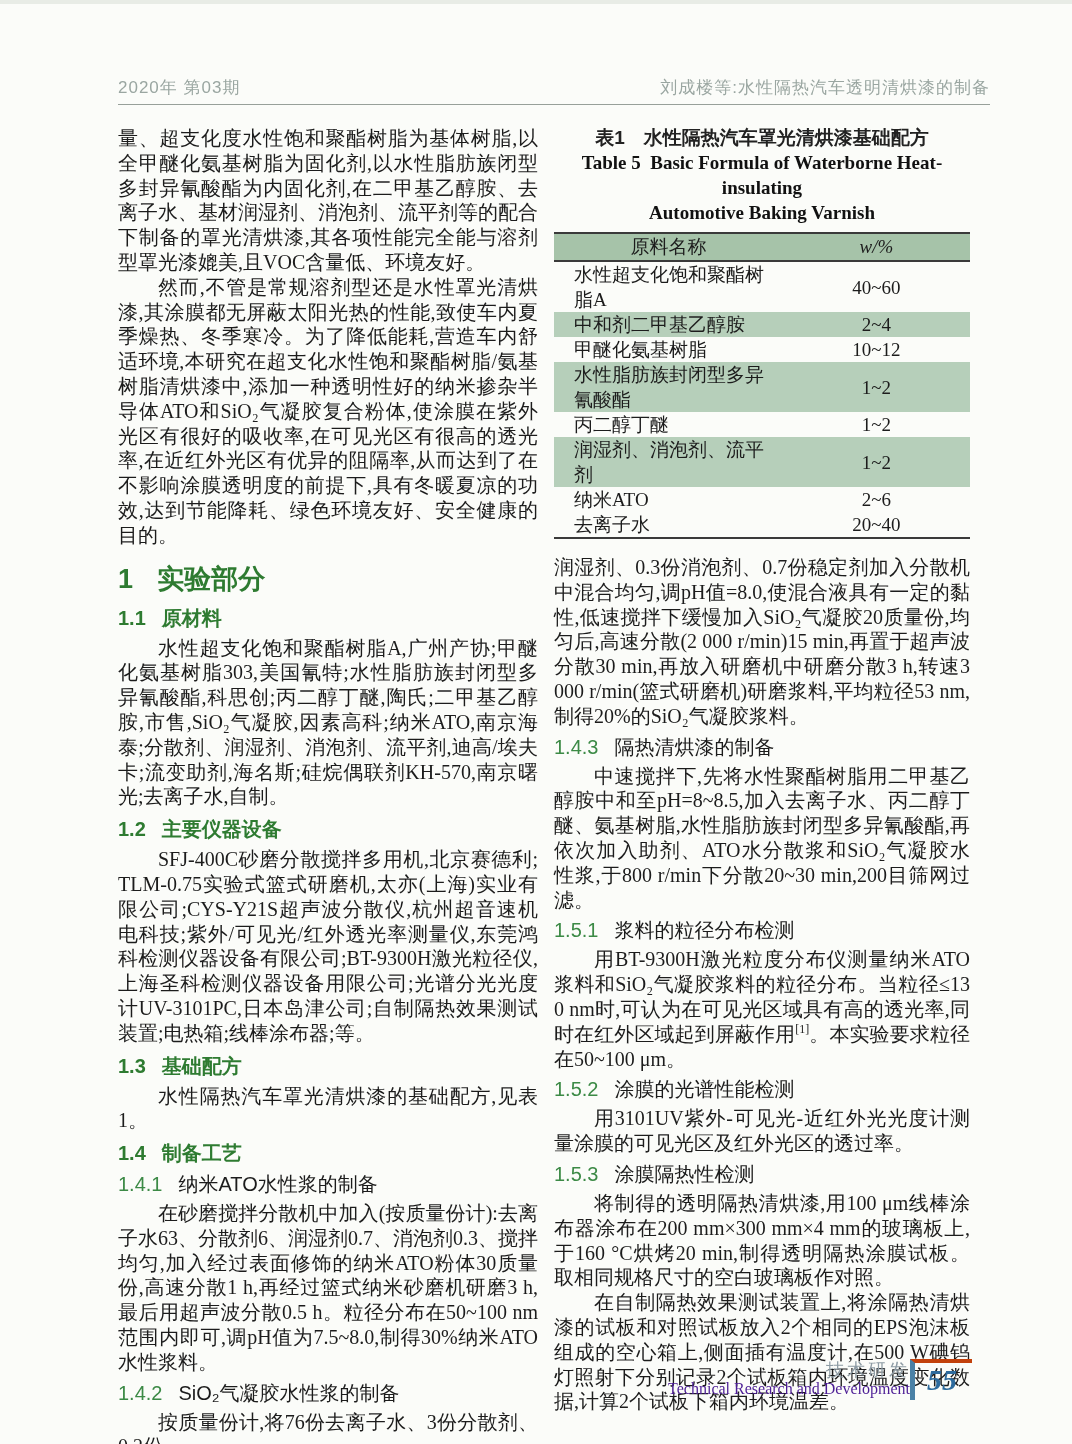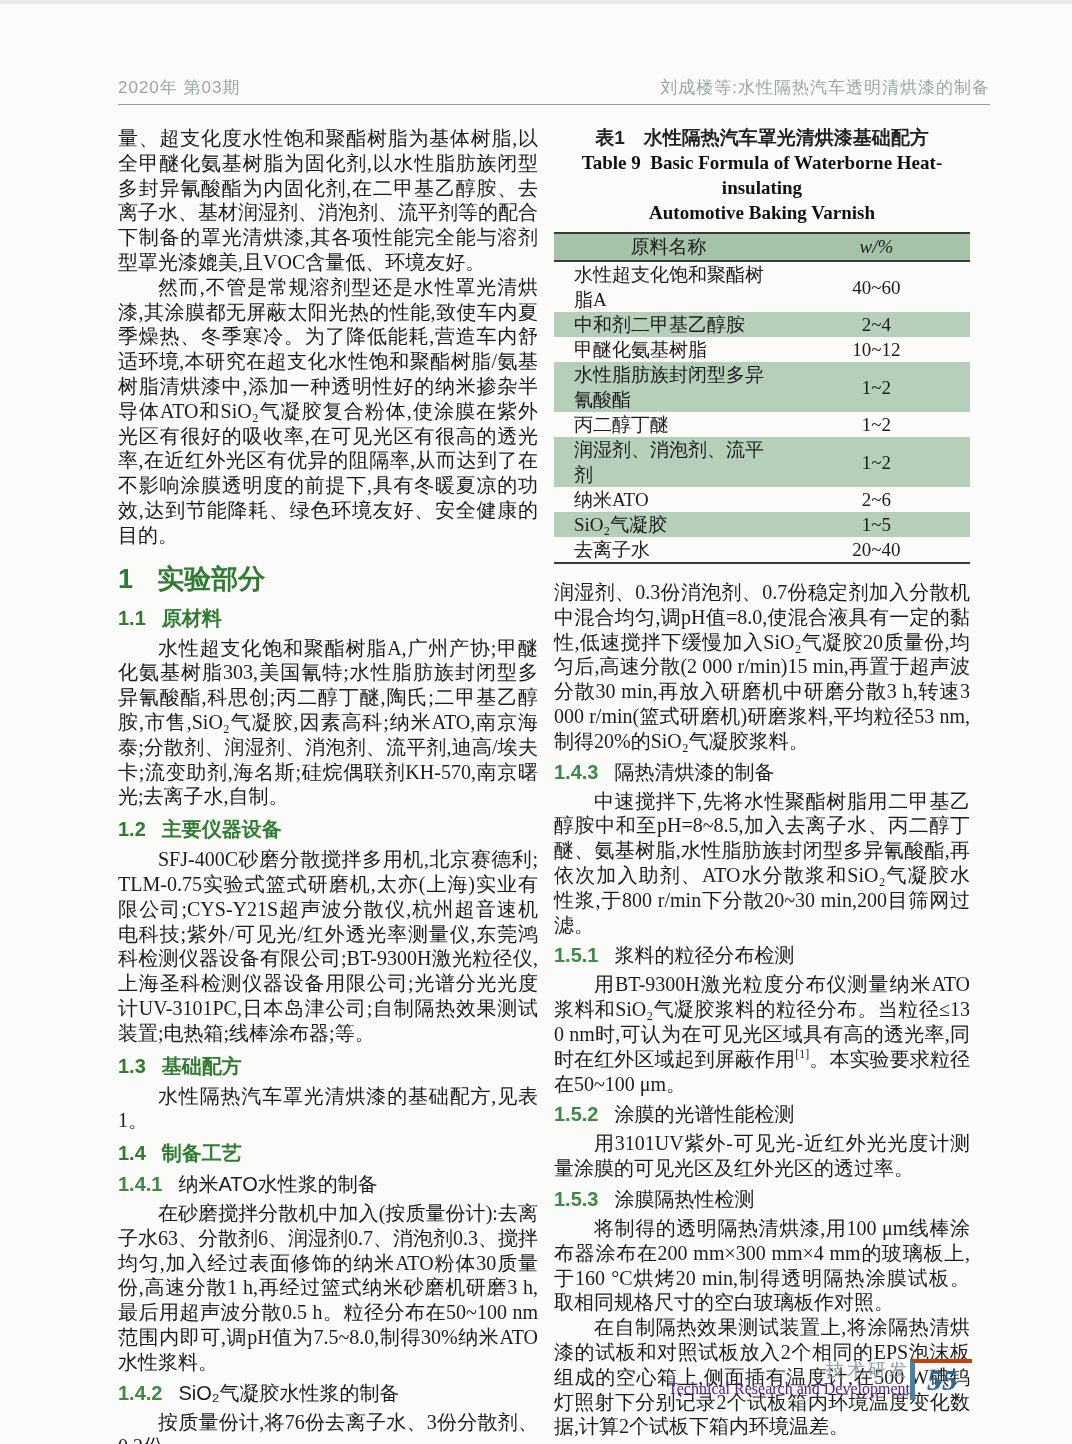--- a/index.html
+++ b/index.html
@@ -49,21 +49,21 @@
     font-family: "Liberation Sans", sans-serif;
     font-size: 20px; font-weight: bold; color: #2e7b31;
     margin: 7px 0 5px 0; line-height: 26px;
   }
   .h2 .hnum { margin-right: 0.8em; }
   .h3 {
     font-family: "Liberation Sans", sans-serif;
     font-size: 20px; font-weight: normal; color: #1c1c1c;
     margin: 5px 0 4px 0; line-height: 26px;
   }
-  .h3 .hnum { color: #3c8a46; margin-right: 0.8em; font-weight: bold; }
+  .h3 .hnum { color: #3c8a46; margin-right: 0.8em; }
   
   .table-block { margin-bottom: 16px; }
   .tbl-caption-zh {
     font-family: "Liberation Sans", sans-serif;
     font-size: 19px; font-weight: bold; text-align: center;
     color: #222; line-height: 24px; white-space: pre-wrap;
   }
   .tbl-caption-en {
     font-family: "Liberation Serif", serif;
     font-size: 19px; font-weight: bold; text-align: center;
@@ -157,21 +157,21 @@
       <div class="h3">
         <span class="hnum">1.4.2</span><span class="htxt">SiO₂气凝胶水性浆的制备</span>
       </div>
       <p class="body indent">按质量份计,将76份去离子水、3份分散剂、0.2份</p>
     </div>
 
     <div class="col-right">
 
       <div class="table-block">
         <div class="tbl-caption-zh">表1　水性隔热汽车罩光清烘漆基础配方</div>
-        <div class="tbl-caption-en">Table 9  Basic Formula of Waterborne Heat-insulating</div>
+        <div class="tbl-caption-en">Table 5  Basic Formula of Waterborne Heat-insulating</div>
         <div class="tbl-caption-en">Automotive Baking Varnish</div>
         <table class="formula">
           <thead>
             <tr>
               <th>原料名称</th>
               <th class="col-w">w/%</th>
             </tr>
           </thead>
           <tbody>
               <tr>
@@ -195,24 +195,20 @@
                 <td>1~2</td>
               </tr>
               <tr class="alt">
                 <td>润湿剂、消泡剂、流平剂</td>
                 <td>1~2</td>
               </tr>
               <tr>
                 <td>纳米ATO</td>
                 <td>2~6</td>
               </tr>
-              <tr class="alt">
-                <td>SiO₂气凝胶</td>
-                <td>1~5</td>
-              </tr>
               <tr>
                 <td>去离子水</td>
                 <td>20~40</td>
               </tr>
             </tbody>
         </table>
       </div>
 
       <p class="body">润湿剂、0.3份消泡剂、0.7份稳定剂加入分散机中混合均匀,调pH值=8.0,使混合液具有一定的黏性,低速搅拌下缓慢加入SiO₂气凝胶20质量份,均匀后,高速分散(2 000 r/min)15 min,再置于超声波分散30 min,再放入研磨机中研磨分散3 h,转速3 000 r/min(篮式研磨机)研磨浆料,平均粒径53 nm,制得20%的SiO₂气凝胶浆料。</p>
 

